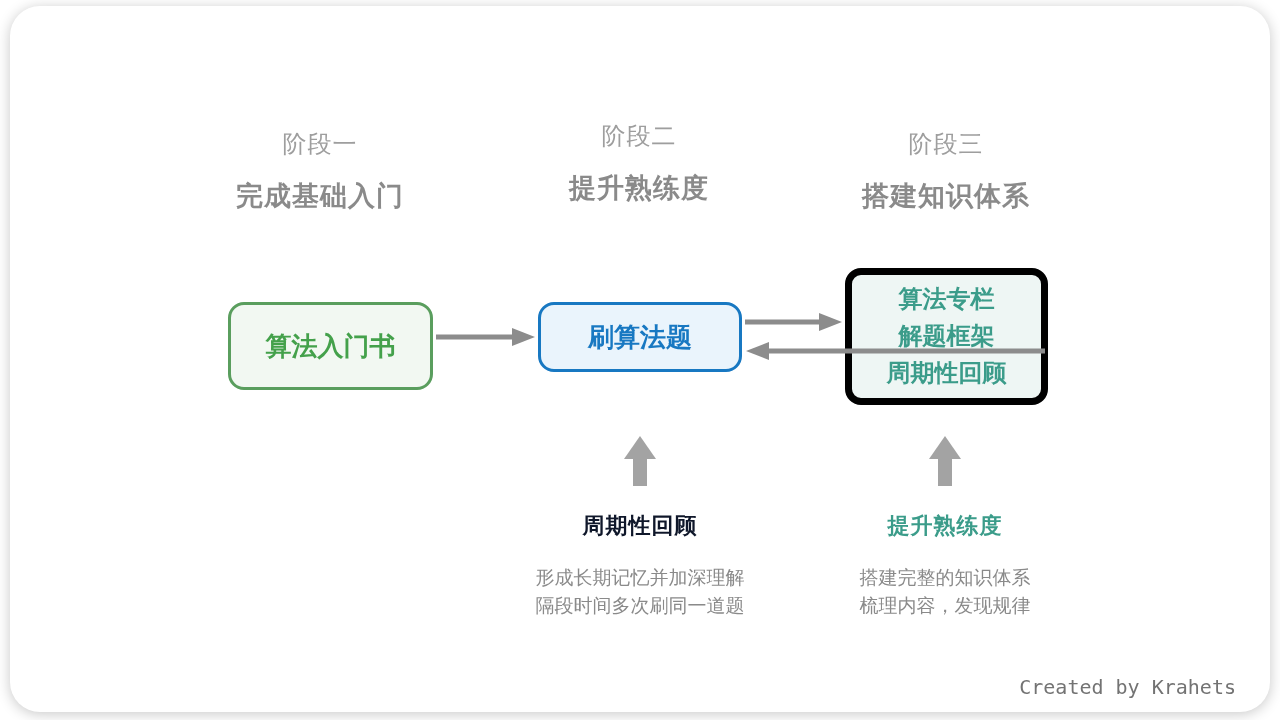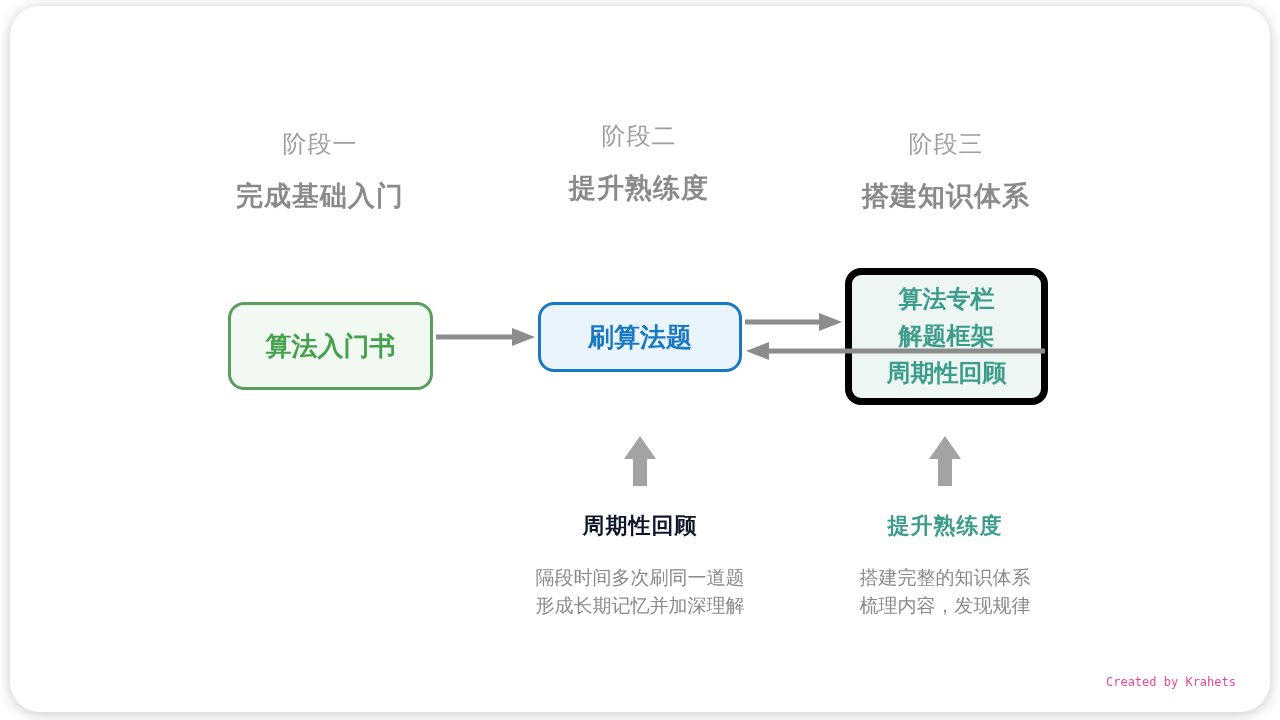--- a/index.html
+++ b/index.html
@@ -36,21 +36,21 @@
   }
   .arrow-layer{position:absolute;left:0;top:0;width:1280px;height:720px;pointer-events:none;}
   .annotation{position:absolute;width:340px;text-align:center;}
   .annotation-title{font-size:22px;font-weight:700;letter-spacing:1px;}
   .annotation-title.blue{color:#0f172a;}
   .annotation-title.teal{color:#3b9c8a;}
   .annotation-desc{margin-top:22px;font-size:19px;line-height:28px;color:#8a8a8a;font-weight:400;}
   .footer-credit{
     position:absolute;right:44px;top:675px;
     font-family:"DejaVu Sans Mono","Liberation Mono",monospace;
-    font-size:12px;color:#ec4899;
+    font-size:20px;color:#737373;
   }
 </style>
 </head>
 <body>
 
 <div class="card"></div>
 
 <div class="stage" style="left:160px;top:128px;">
   <div class="stage-title">阶段一</div>
   <div class="stage-subtitle">完成基础入门</div>
@@ -100,22 +100,22 @@
 
   <g>
     <polygon points="929,459 945,436 961,459" fill="#a3a3a3"></polygon>
     <rect x="938" y="458" width="14" height="28" fill="#a3a3a3"></rect>
   </g>
 </svg>
 
 <div class="annotation" style="left:470px;top:511px;">
   <div class="annotation-title blue">周期性回顾</div>
   <div class="annotation-desc">
+    <div>形成长期记忆并加深理解</div>
     <div>隔段时间多次刷同一道题</div>
-    <div>形成长期记忆并加深理解</div>
   </div>
 </div>
 <div class="annotation" style="left:775px;top:511px;">
   <div class="annotation-title teal">提升熟练度</div>
   <div class="annotation-desc">
     <div>搭建完整的知识体系</div>
     <div>梳理内容，发现规律</div>
   </div>
 </div>
 

